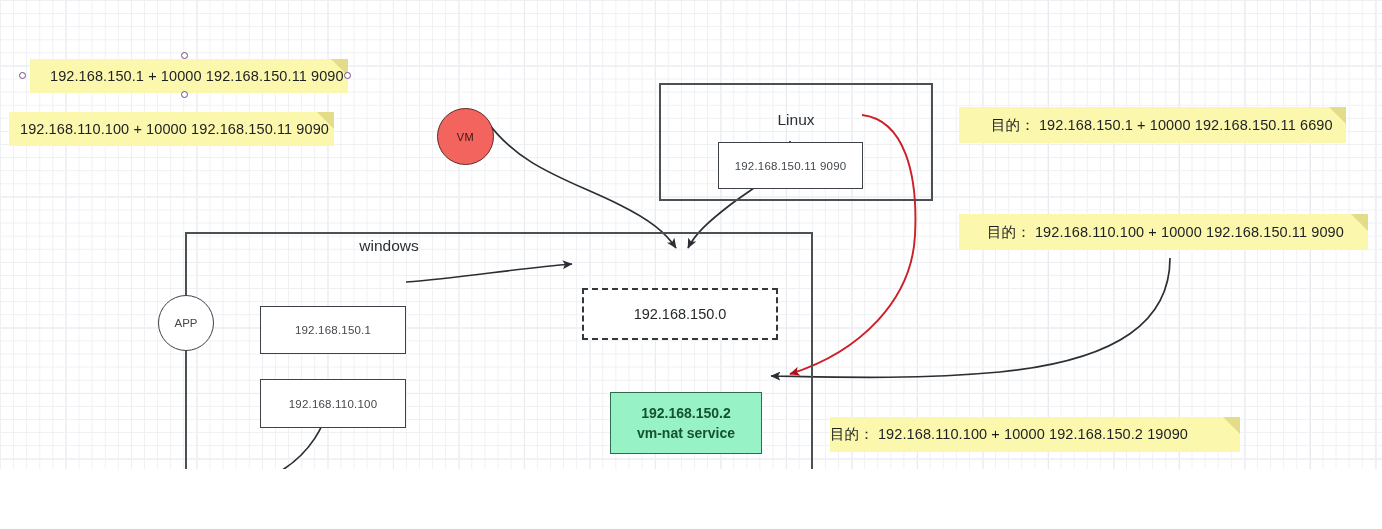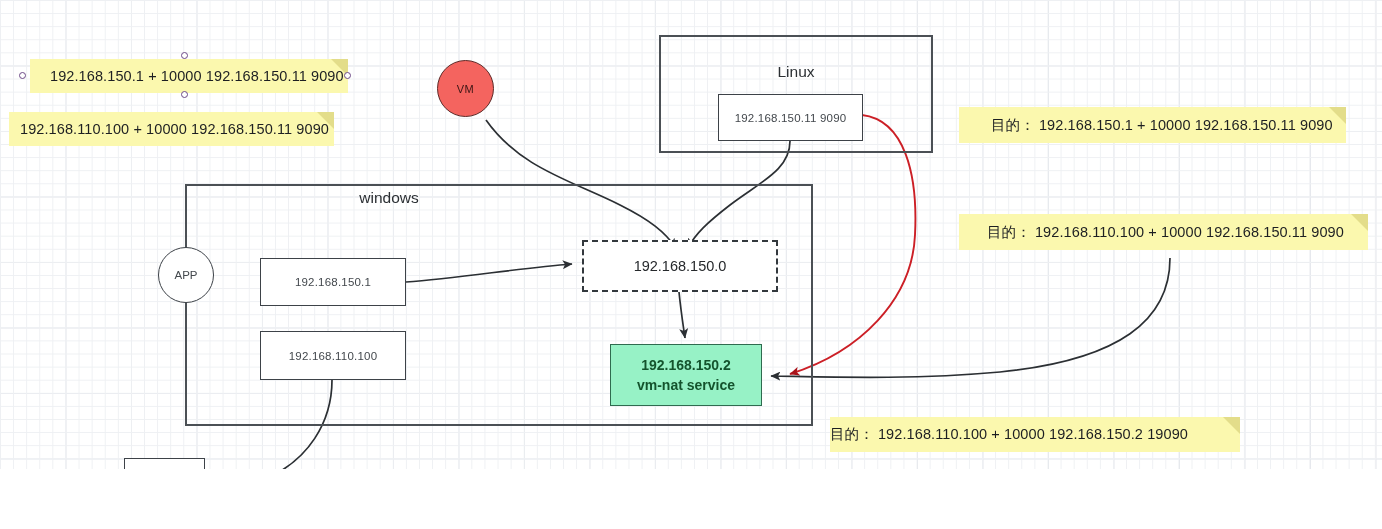--- a/index.html
+++ b/index.html
@@ -29,20 +29,21 @@
     height: 529px;
     pointer-events: none;
   }
   .node {
     position: absolute;
     box-sizing: border-box;
     display: flex;
     align-items: center;
     justify-content: center;
     text-align: center;
+    margin-top: 48px;
   }
   
   .rect-box {
     border: 1.6px solid #3d4248;
     background: #ffffff;
     color: #43484d;
     font-size: 11.5px;
     letter-spacing: .2px;
   }
   
@@ -165,21 +166,21 @@
   <div class="handle" style="left:181px; top:52px;"></div>
   <div class="handle" style="left:181px; top:91px;"></div>
 
   <div class="sticky" style="left:9px; top:112px; width:325px; height:34px; padding-left:11px;">
     <span class="fold"></span>
     <span class="sticky-text">192.168.110.100 + 10000   192.168.150.11  9090</span>
   </div>
 
   <div class="sticky" style="left:959px; top:107px; width:387px; height:36px; padding-left:32px;">
     <span class="fold"></span>
-    <span class="sticky-text">目的： 192.168.150.1 + 10000   192.168.150.11  9090</span>
+    <span class="sticky-text">目的： 192.168.150.1 + 10000   192.168.150.11  6690</span>
   </div>
 
   <div class="sticky" style="left:959px; top:214px; width:409px; height:36px; padding-left:28px;">
     <span class="fold"></span>
     <span class="sticky-text">目的： 192.168.110.100 + 10000   192.168.150.11  9090</span>
   </div>
 
   <div class="sticky" style="left:830px; top:417px; width:410px; height:35px; ">
     <span class="fold"></span>
     <span class="sticky-text">目的： 192.168.110.100 + 10000   192.168.150.2  19090</span>

